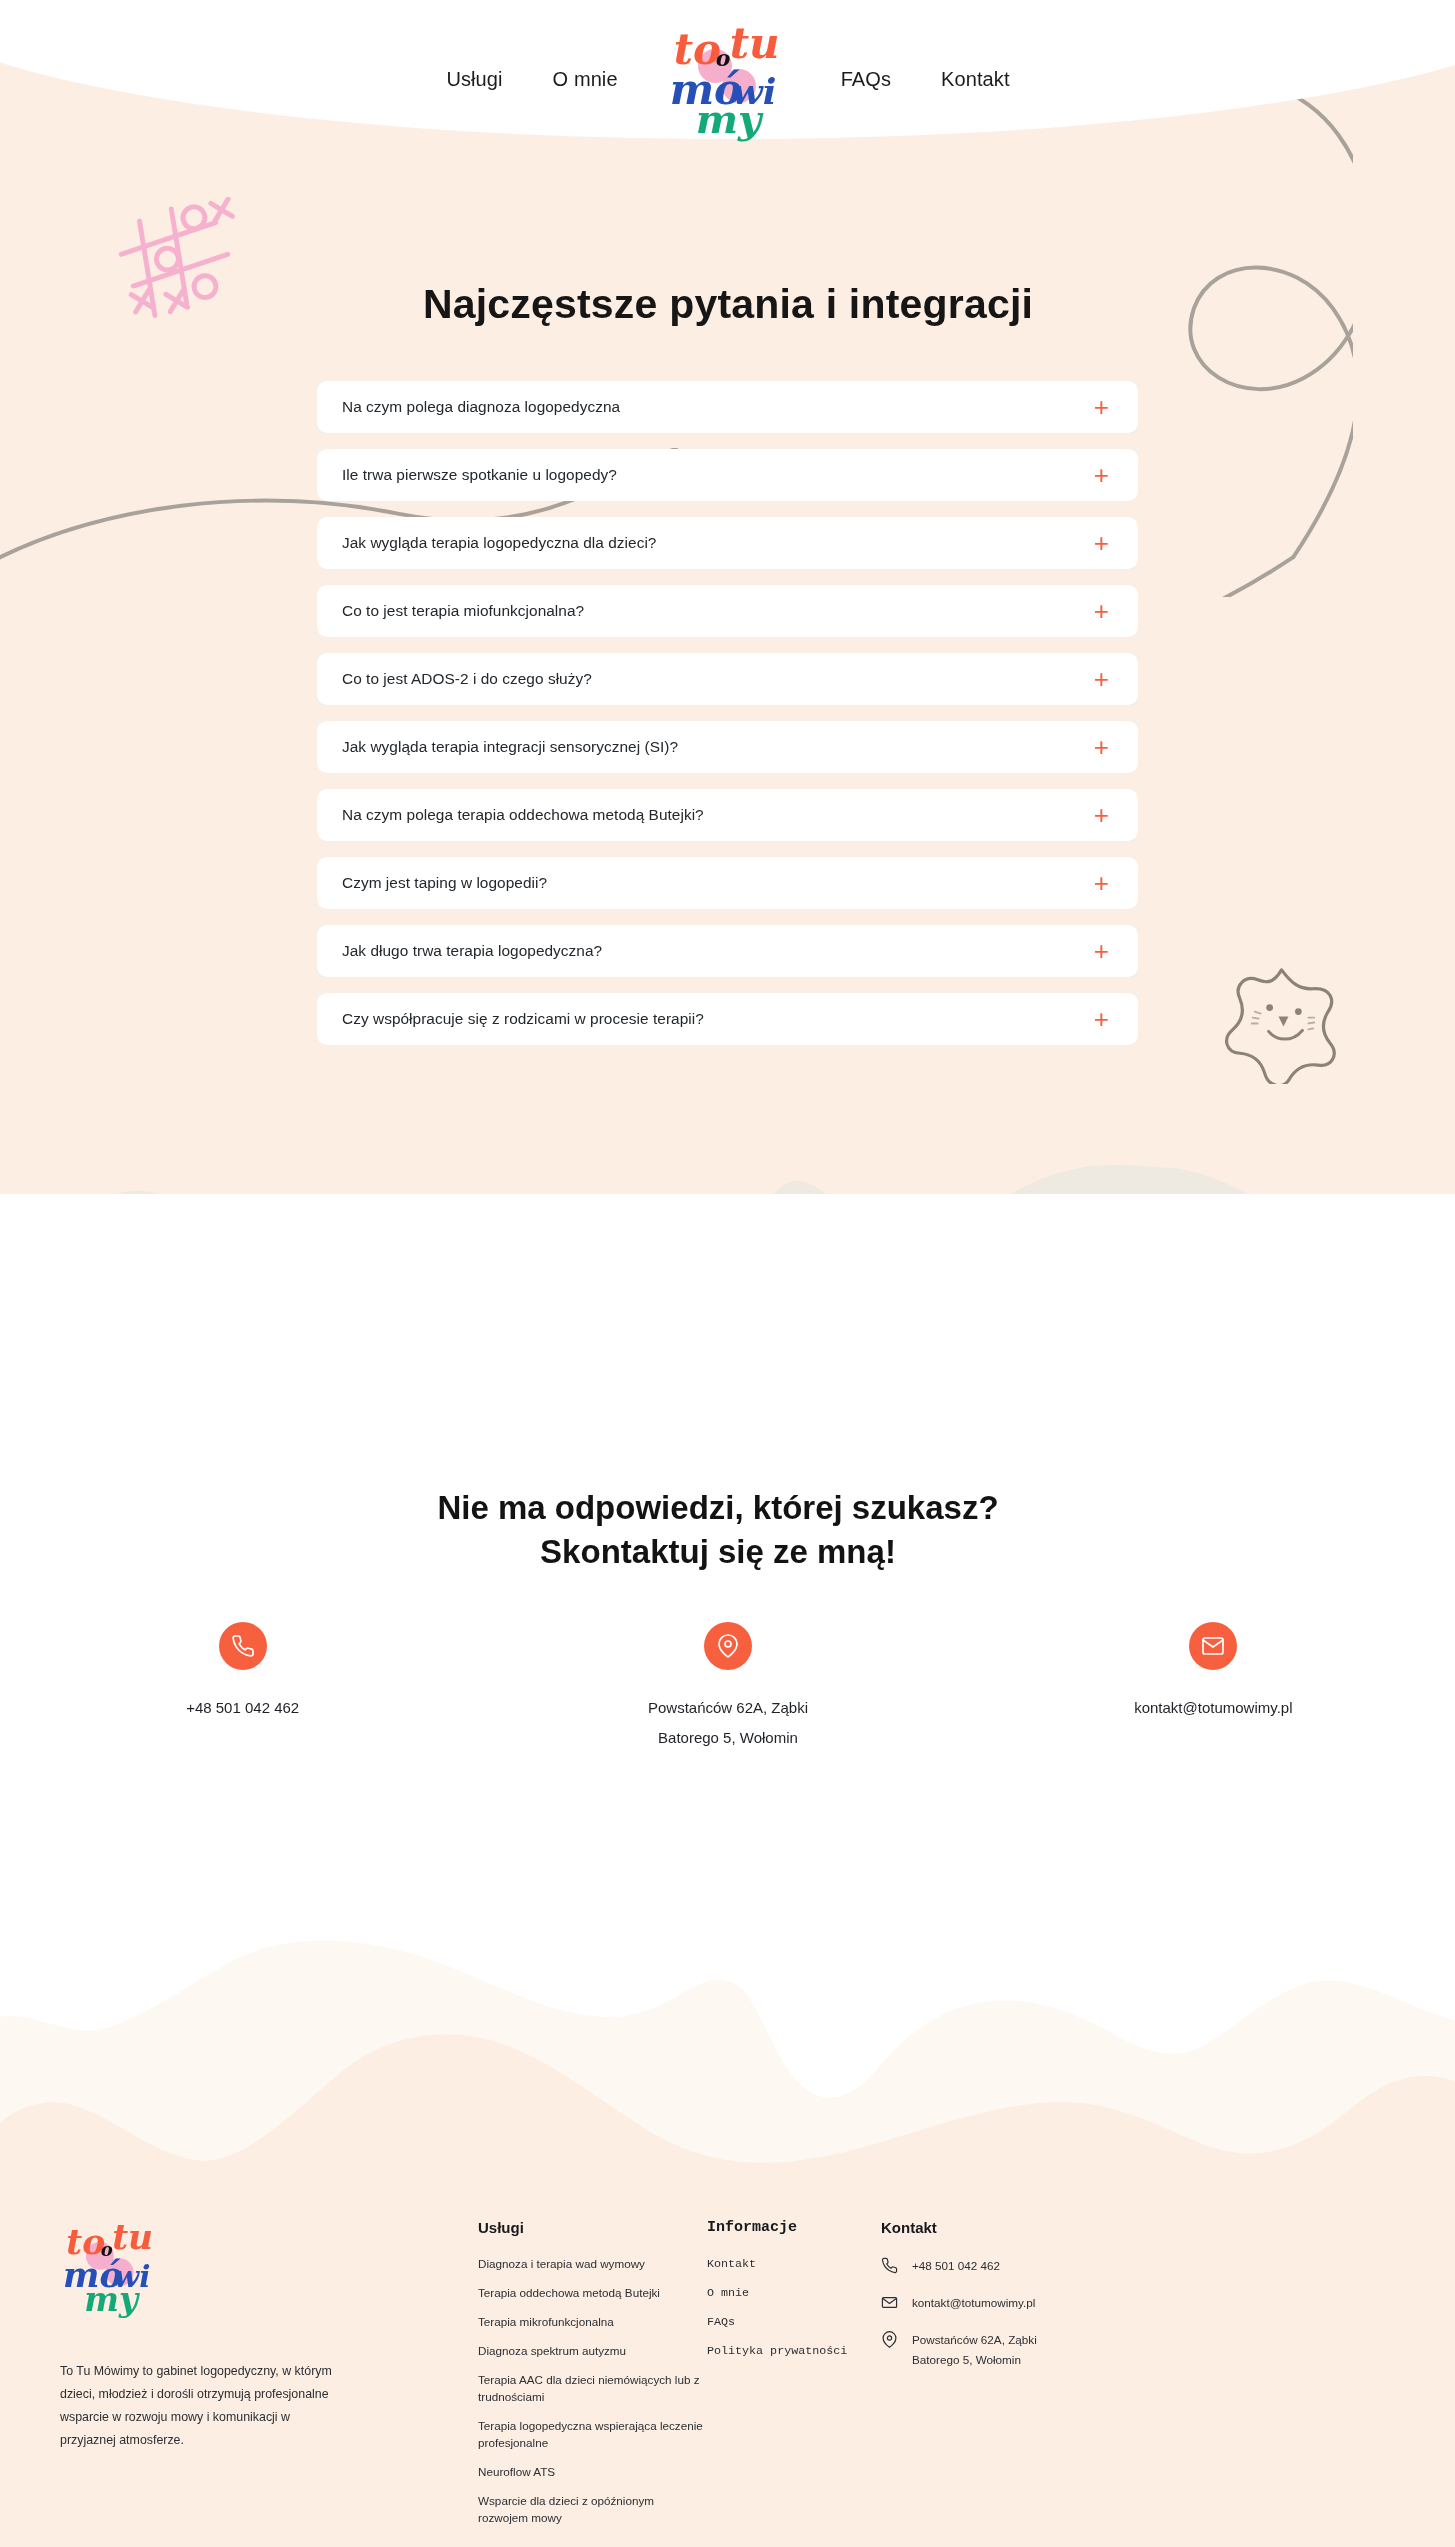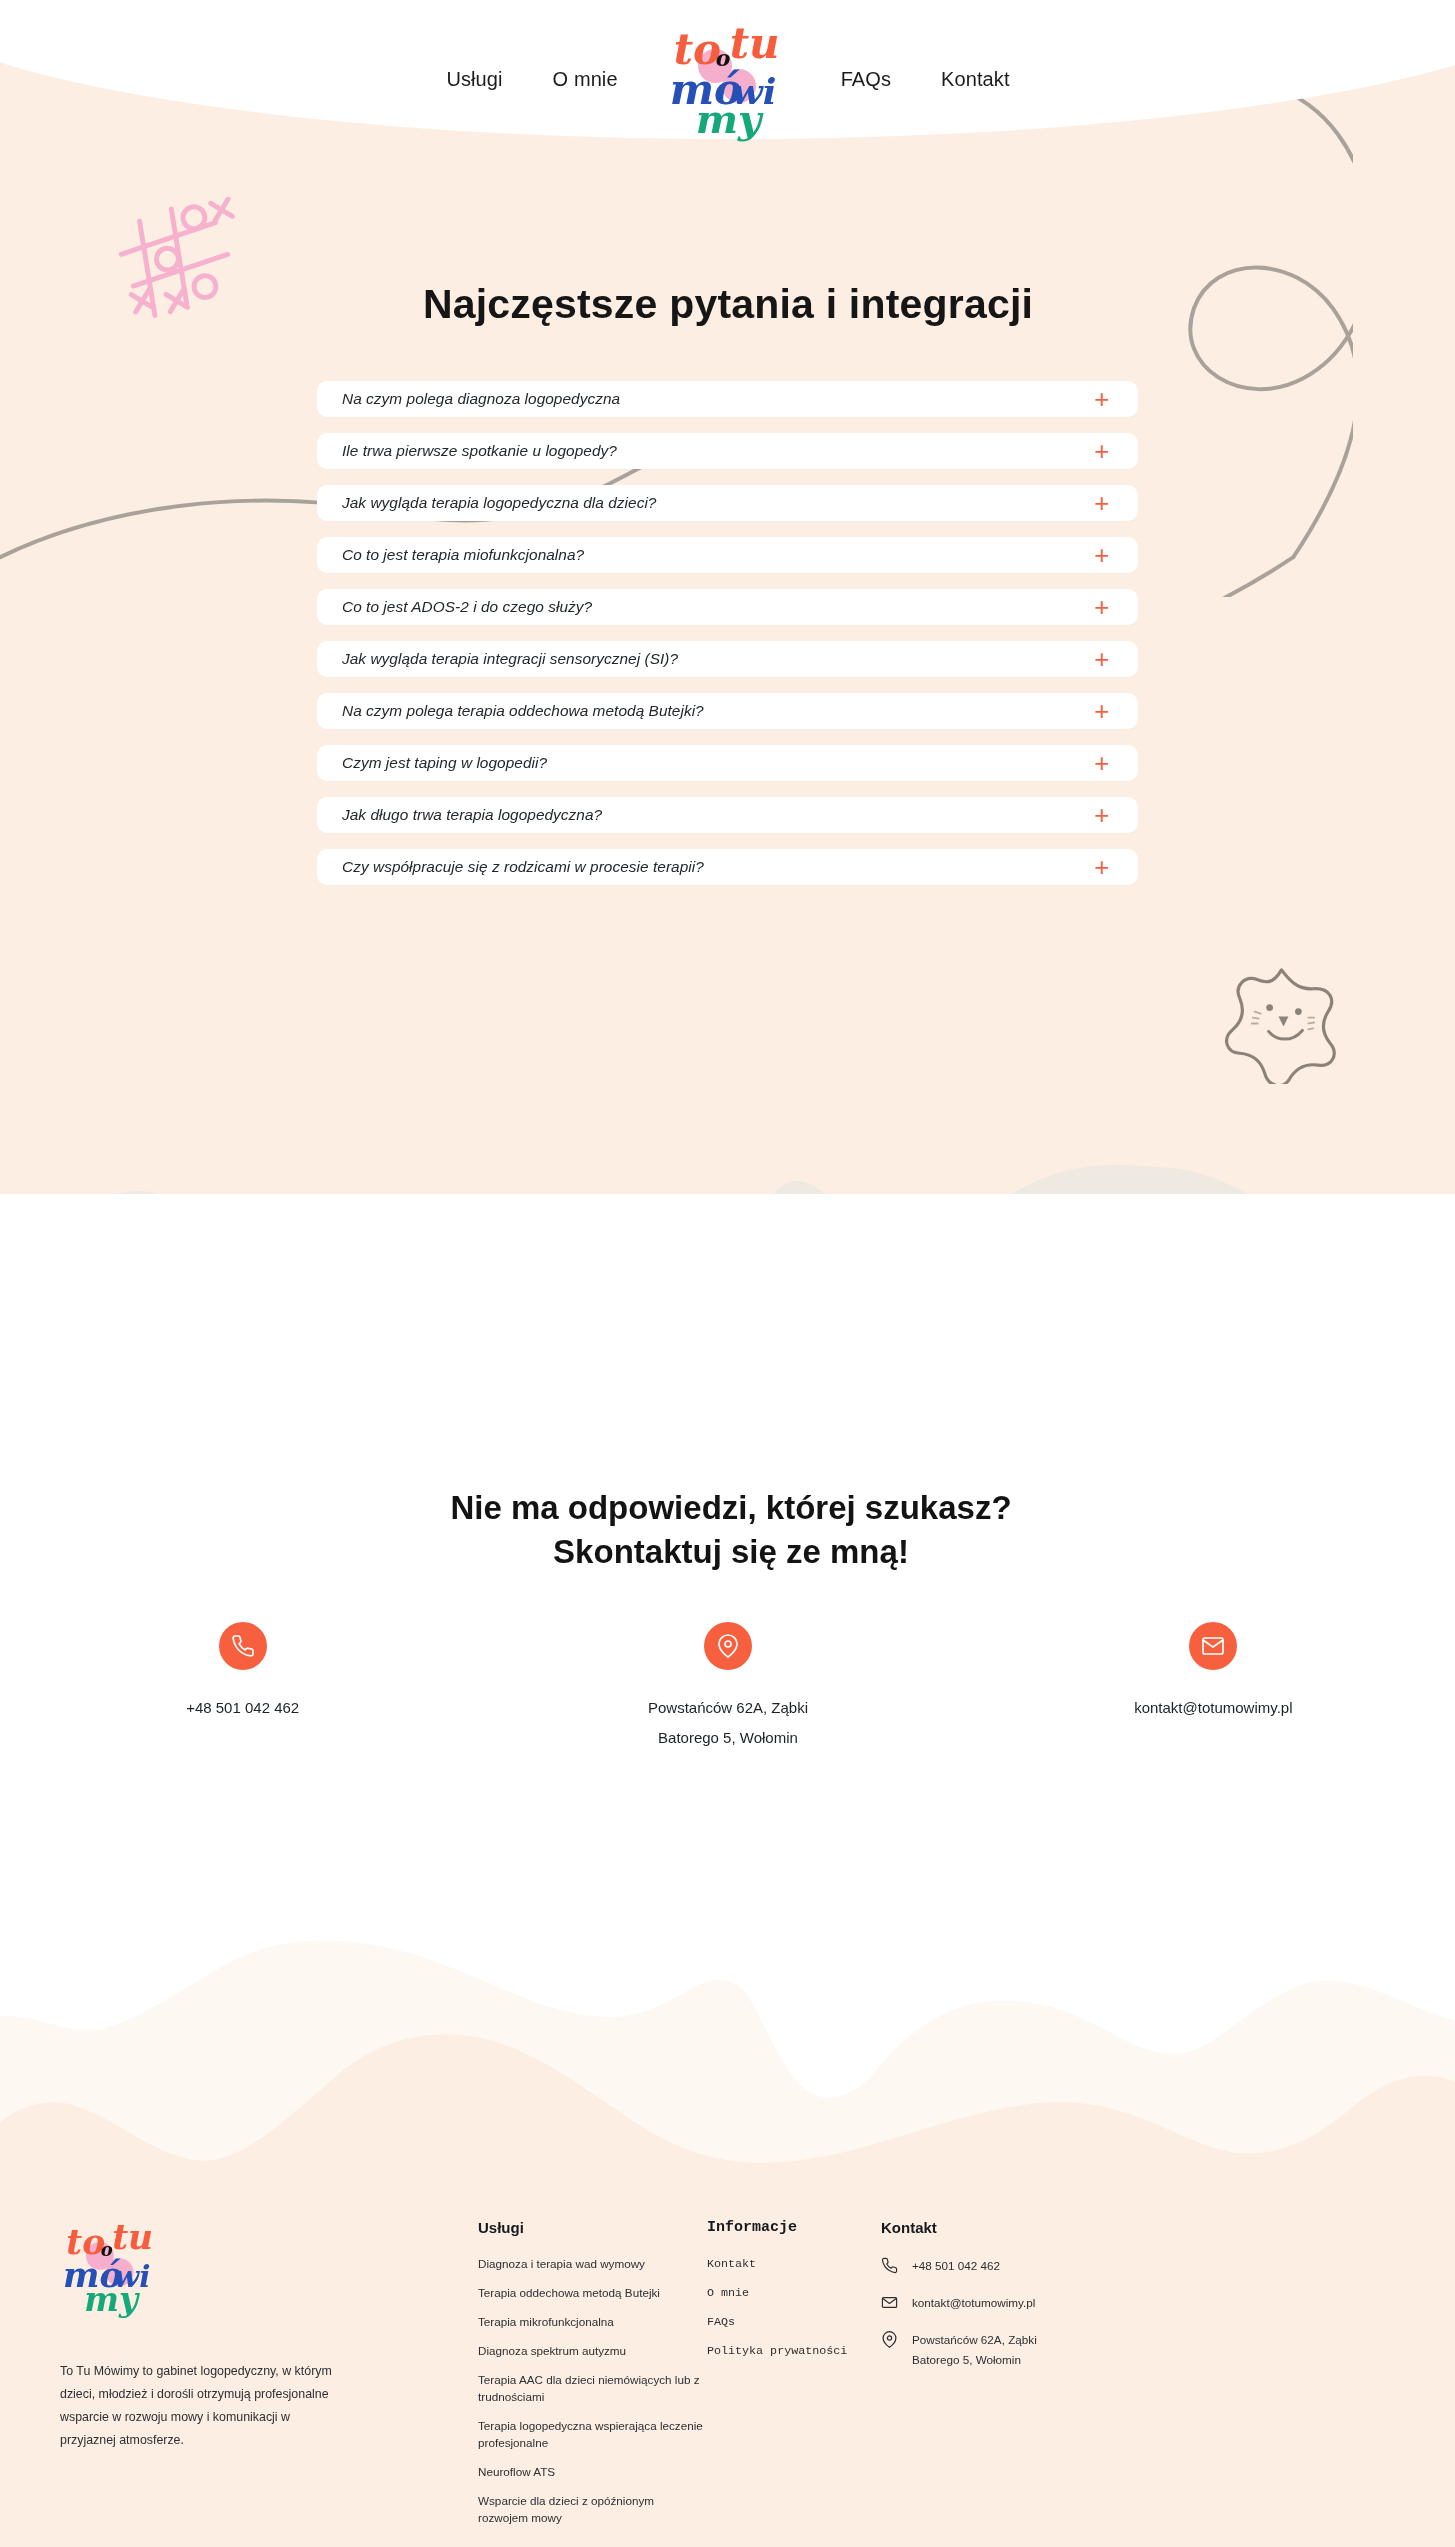--- a/index.html
+++ b/index.html
@@ -127,30 +127,29 @@
   #faq-list {
     position: absolute;
     left: 317px; top: 381px;
     width: 821px;
     z-index: 4;
     display: flex;
     flex-direction: column;
     gap: 16px;
   }
   .faq-item {
-    height: 36px;
+    height: 52px;
     background: #ffffff;
     border-radius: 10px;
     display: flex;
     align-items: center;
     justify-content: space-between;
     padding: 0 29px 0 25px;
     cursor: pointer;
     box-shadow: 0 1px 2px rgba(0,0,0,0.02);
-    font-style: italic;
   }
   .faq-q {
     font-size: 15.4px;
     color: #23282d;
     letter-spacing: 0.05px;
   }
   .faq-plus {
     color: #f7603f;
     font-size: 26px;
     line-height: 1;
@@ -169,21 +168,21 @@
   
   #contact-section {
     position: absolute;
     left: 0; top: 1194px;
     width: 1456px;
     height: 796px;
     background: #ffffff;
   }
   #contact-heading {
     position: absolute;
-    left: 13px; top: 292px;
+    left: 0; top: 292px;
     width: 1436px;
     text-align: center;
     font-size: 33px;
     font-weight: bold;
     color: #131313;
     line-height: 1.33;
   }
   #contact-cards {
     position: absolute;
     left: 0; top: 428px;

